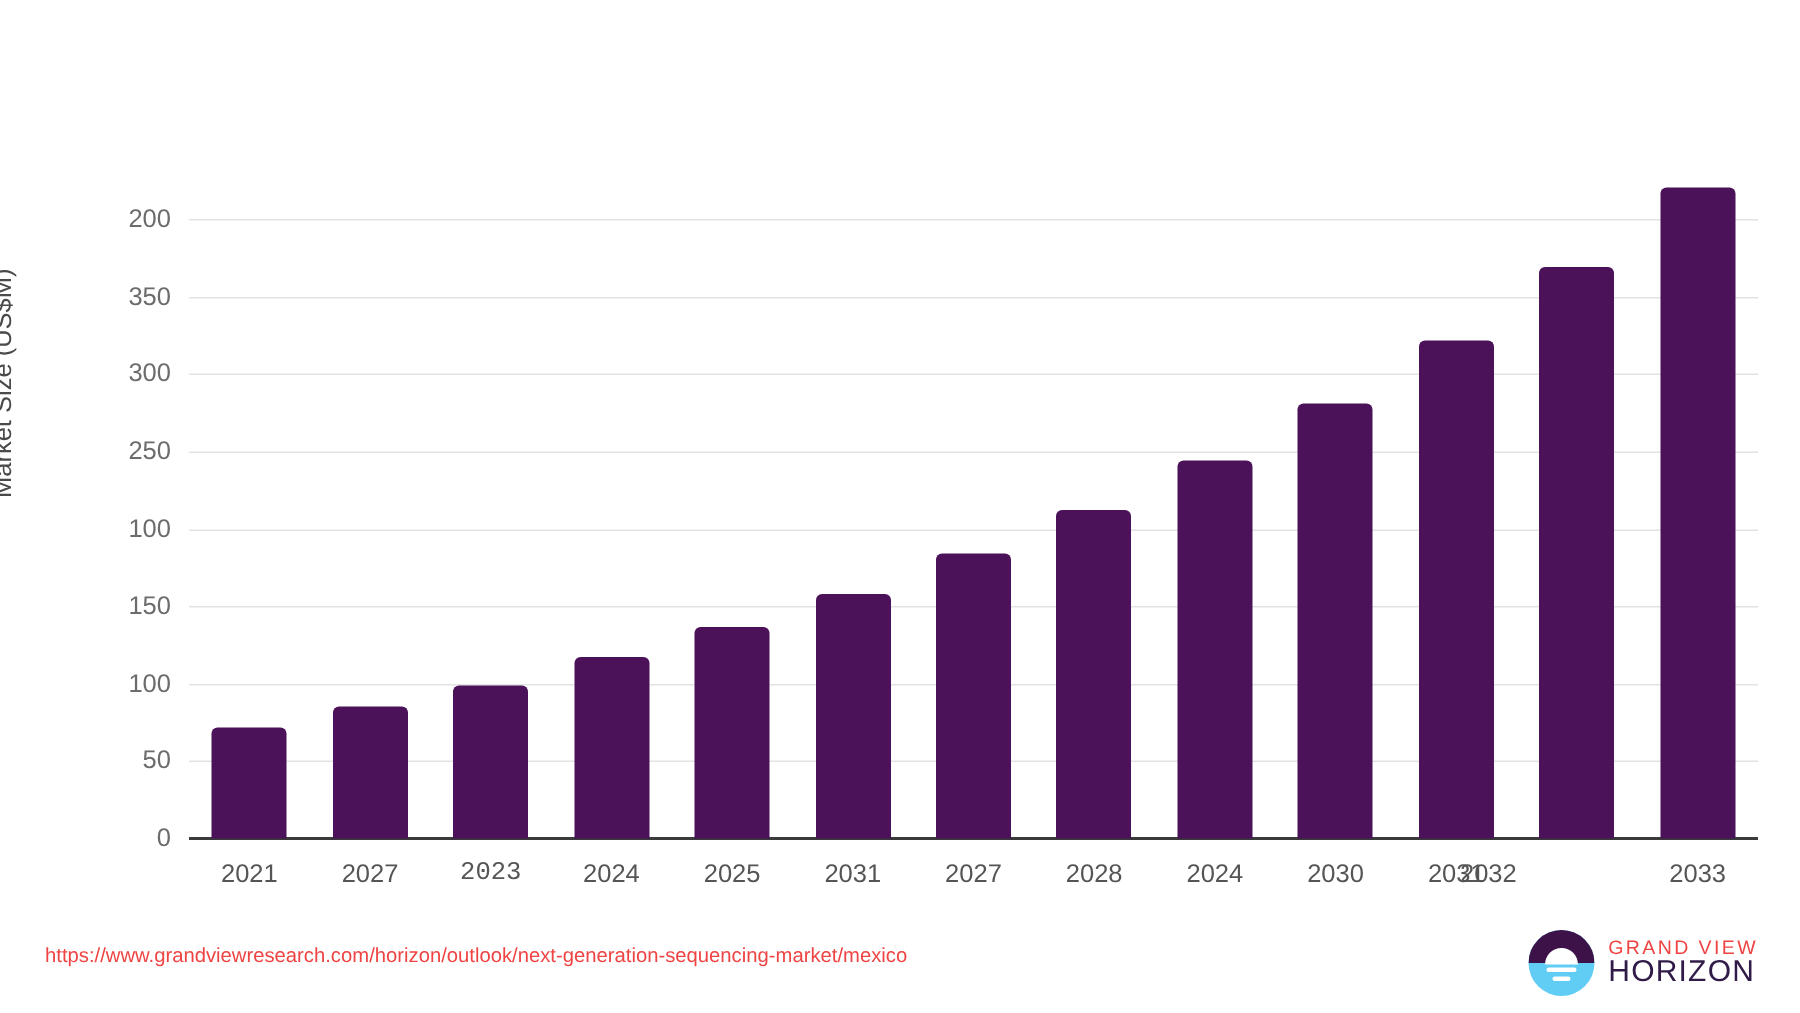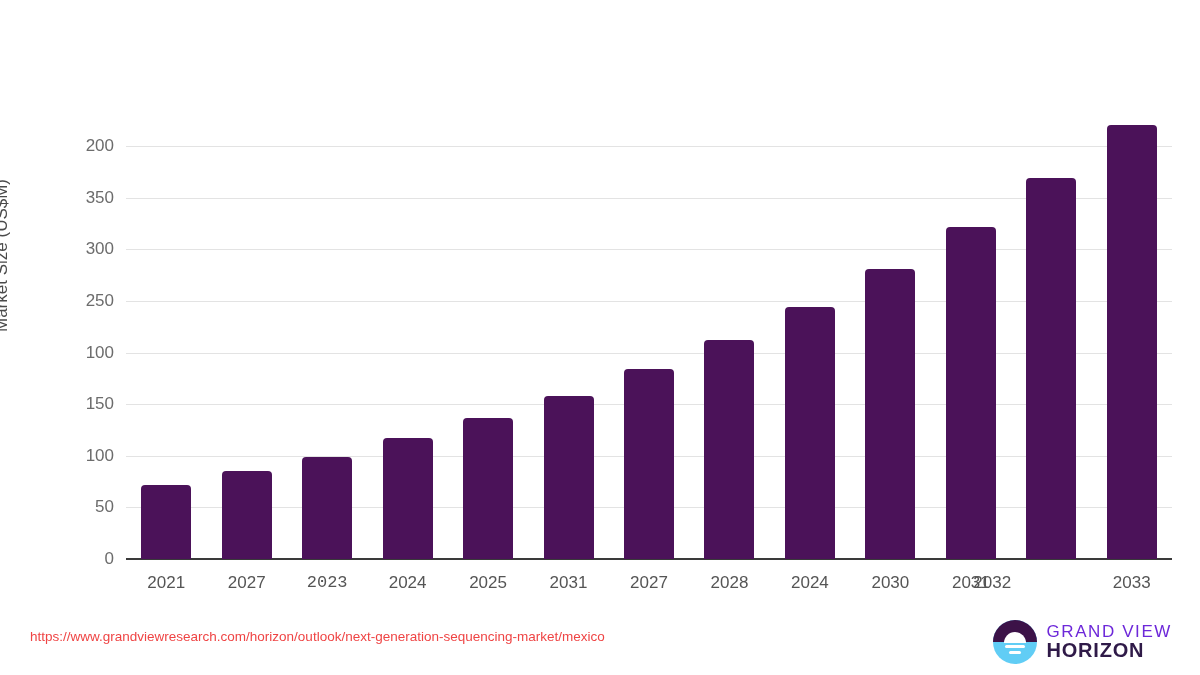--- a/index.html
+++ b/index.html
@@ -155,27 +155,27 @@
     left: 50%;
     transform: translateX(-50%);
     background: #ffffff;
     height: 3px;
     border-radius: 2px;
   }
   .logo-mark .line1 { top: 56%; width: 20px; }
   .logo-mark .line2 { top: 70%; width: 12px; }
   .logo-text { line-height: 1.05; }
   .logo-top {
-    font-size: 17px;
+    font-size: 13px;
     letter-spacing: 1.6px;
-    color: #6d28d9;
+    color: #ef4444;
   }
   .logo-bottom {
     font-size: 20px;
-    font-weight: bold;
+    font-weight: normal;
     letter-spacing: 0.8px;
     color: #2f1a48;
   }
 </style>
 </head>
 <body>
 
 <div class="page">
 
 

